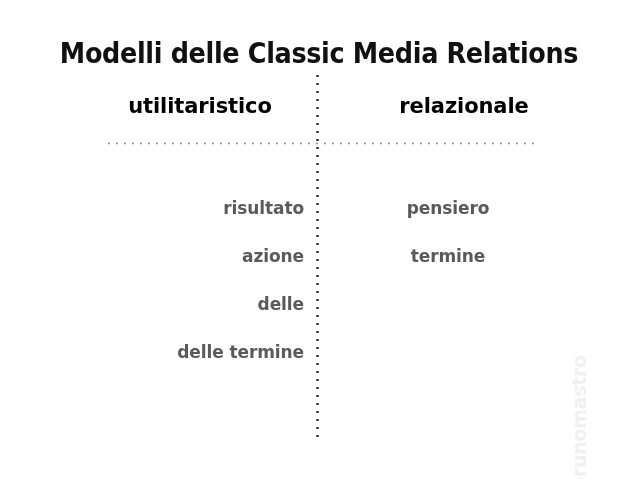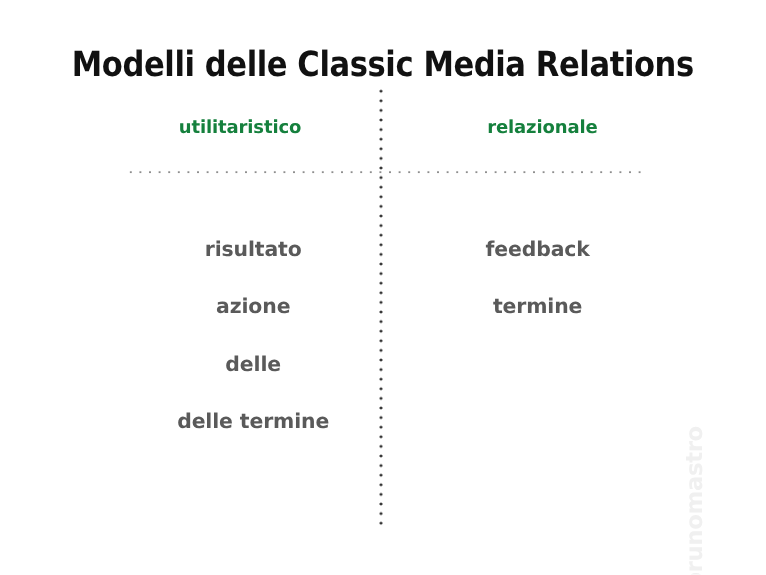--- a/index.html
+++ b/index.html
@@ -64,38 +64,38 @@
     background-position: 50% 0;
   }
 
   
   .col-header {
     position: absolute;
     top: 94px;
     width: 240px;
     text-align: center;
     font-family: "DejaVu Sans", sans-serif;
-    font-size: 15px;
+    font-size: 21px;
     font-weight: bold;
-    color: #15803d;
+    color: #000000;
     letter-spacing: -0.1px;
     white-space: nowrap;
     line-height: 24px;
   }
   .col-header.left  { left: 80px; }
-  .col-header.right { left: 332px; }
+  .col-header.right { left: 344px; }
 
   
   .item-col {
     position: absolute;
     top: 196px;
     width: 240px;
     text-align: center;
   }
-  .item-col.left  { left: 91px; }
+  .item-col.left  { left: 64px; text-align: right; }
   .item-col.right { left: 328px; }
 
   .item {
     font-family: "DejaVu Sans", sans-serif;
     font-size: 17px;
     font-weight: bold;
     color: #5a5a5a;
     letter-spacing: -0.1px;
     white-space: nowrap;
     height: 48px;
@@ -136,20 +136,20 @@
   <div class="col-header right">relazionale</div>
 
   <div class="item-col left">
     <div class="item">risultato</div>
     <div class="item">azione</div>
     <div class="item">delle</div>
     <div class="item">delle termine</div>
   </div>
 
   <div class="item-col right">
-    <div class="item">feedback</div>
+    <div class="item">pensiero</div>
     <div class="item">termine</div>
     <div class="item"></div>
   </div>
 
   <div class="watermark">@brunomastro</div>
 
 </div>
 
 </body></html>

